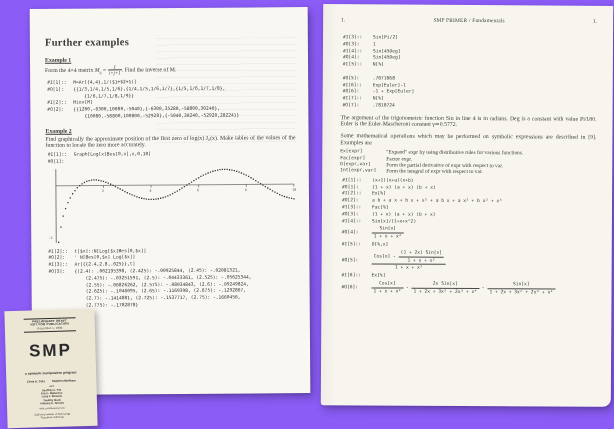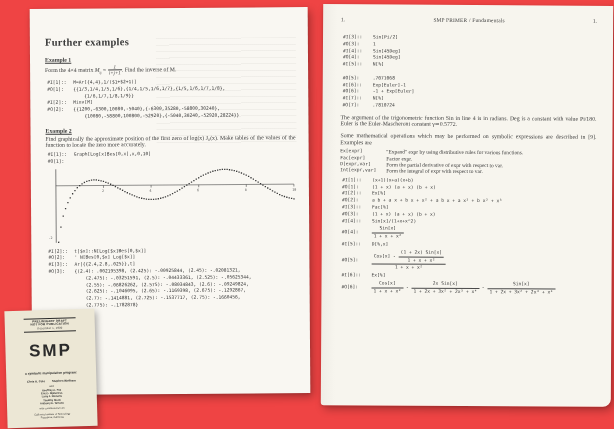--- a/index.html
+++ b/index.html
@@ -1,16 +1,16 @@
 <!DOCTYPE html>
 <html><head>
 <meta charset="utf-8">
 <style>
   html,body{margin:0;padding:0;background:#ffffff;}
-  .stage{position:relative;width:614px;height:429px;overflow:hidden;background:#ef4444;
+  .stage{position:relative;width:614px;height:429px;overflow:hidden;background:#8b5cf6;
          font-family:"Liberation Serif",serif;color:#3a3a3a;}
   .page{position:absolute;background:#f9f7f2;box-shadow:3px 4px 9px rgba(0,0,0,.28),0 1px 3px rgba(0,0,0,.15);}
   .page-left{left:31px;top:8px;width:278px;height:386px;transform:rotate(-.4deg);padding:0;}
   .page-right{left:322px;top:5px;width:290px;height:401px;transform:rotate(.35deg);
               background:linear-gradient(90deg,#efede6 0,#f7f5ee 14px,#f7f5ee 100%);
               border-radius:0 0 8px 3px;}
   .inner{position:absolute;inset:0;overflow:hidden;}
   .bleed{position:absolute;right:12px;top:30px;width:140px;height:108px;opacity:.55;
          background:repeating-linear-gradient(180deg,rgba(130,128,120,.14) 0 1px,transparent 1px 6.5px);}
   

